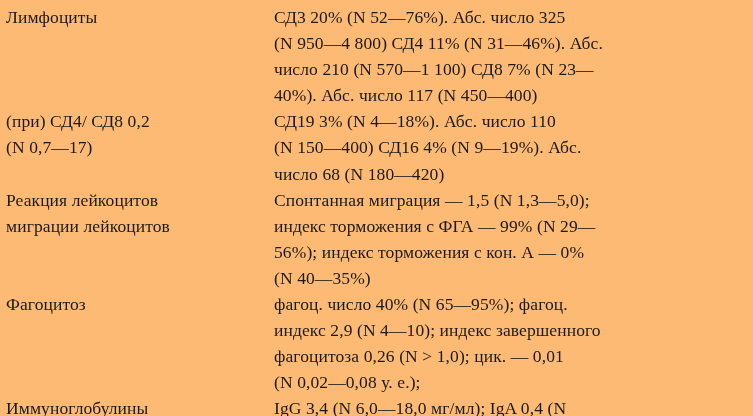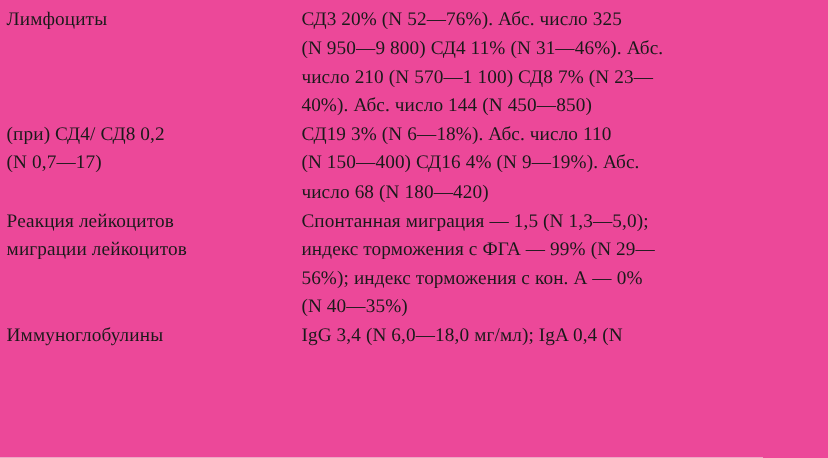--- a/index.html
+++ b/index.html
@@ -11,21 +11,21 @@
     width: 753px;
     height: 416px;
     overflow: hidden;
     font-family: "Liberation Serif", serif;
     color: #1a1a1a;
   }
   .page {
     position: relative;
     width: 753px;
     height: 416px;
-    background: #ec4899;
+    background: #fdba74;
     box-sizing: border-box;
     padding: 4px 6px 0 6px;
   }
   table.lab-table {
     width: 100%;
     border-collapse: collapse;
     table-layout: fixed;
   }
   table.lab-table td {
     vertical-align: top;
@@ -64,51 +64,62 @@
       <col class="c-value">
     </colgroup>
     <tbody>
 
       <tr>
         <td class="label">
           <span class="ln">Лимфоциты</span>
         </td>
         <td class="value">
           <span class="ln">СД3 20% (N 52—76%). Абс. число 325</span>
-          <span class="ln">(N 950—9 800) СД4 11% (N 31—46%). Абс.</span>
+          <span class="ln">(N 950—4 800) СД4 11% (N 31—46%). Абс.</span>
           <span class="ln">число 210 (N 570—1 100) СД8 7% (N 23—</span>
-          <span class="ln">40%). Абс. число 144 (N 450—850)</span>
+          <span class="ln">40%). Абс. число 117 (N 450—400)</span>
         </td>
       </tr>
 
       <tr>
         <td class="label">
           <span class="ln">(при) СД4/ СД8 0,2</span>
           <span class="ln">(N 0,7—17)</span>
         </td>
         <td class="value">
-          <span class="ln">СД19 3% (N 6—18%). Абс. число 110</span>
+          <span class="ln">СД19 3% (N 4—18%). Абс. число 110</span>
           <span class="ln">(N 150—400) СД16 4% (N 9—19%). Абс.</span>
           <span class="ln">число 68 (N 180—420)</span>
         </td>
       </tr>
 
       <tr>
         <td class="label">
           <span class="ln">Реакция лейкоцитов</span>
           <span class="ln">миграции лейкоцитов</span>
         </td>
         <td class="value">
           <span class="ln">Спонтанная миграция — 1,5 (N 1,3—5,0);</span>
           <span class="ln">индекс торможения с ФГА — 99% (N 29—</span>
           <span class="ln">56%); индекс торможения с кон. А — 0%</span>
           <span class="ln">(N 40—35%)</span>
         </td>
       </tr>
 
+      <tr>
+        <td class="label">
+          <span class="ln">Фагоцитоз</span>
+        </td>
+        <td class="value">
+          <span class="ln">фагоц. число 40% (N 65—95%); фагоц.</span>
+          <span class="ln">индекс 2,9 (N 4—10); индекс завершенного</span>
+          <span class="ln">фагоцитоза 0,26 (N &gt; 1,0); цик. — 0,01</span>
+          <span class="ln">(N 0,02—0,08 у. е.);</span>
+        </td>
+      </tr>
 
       <tr>
         <td class="label">
           <span class="ln">Иммуноглобулины</span>
         </td>
         <td class="value">
           <span class="ln">IgG 3,4 (N 6,0—18,0 мг/мл); IgA 0,4 (N</span>
 
         </td>
       </tr>

